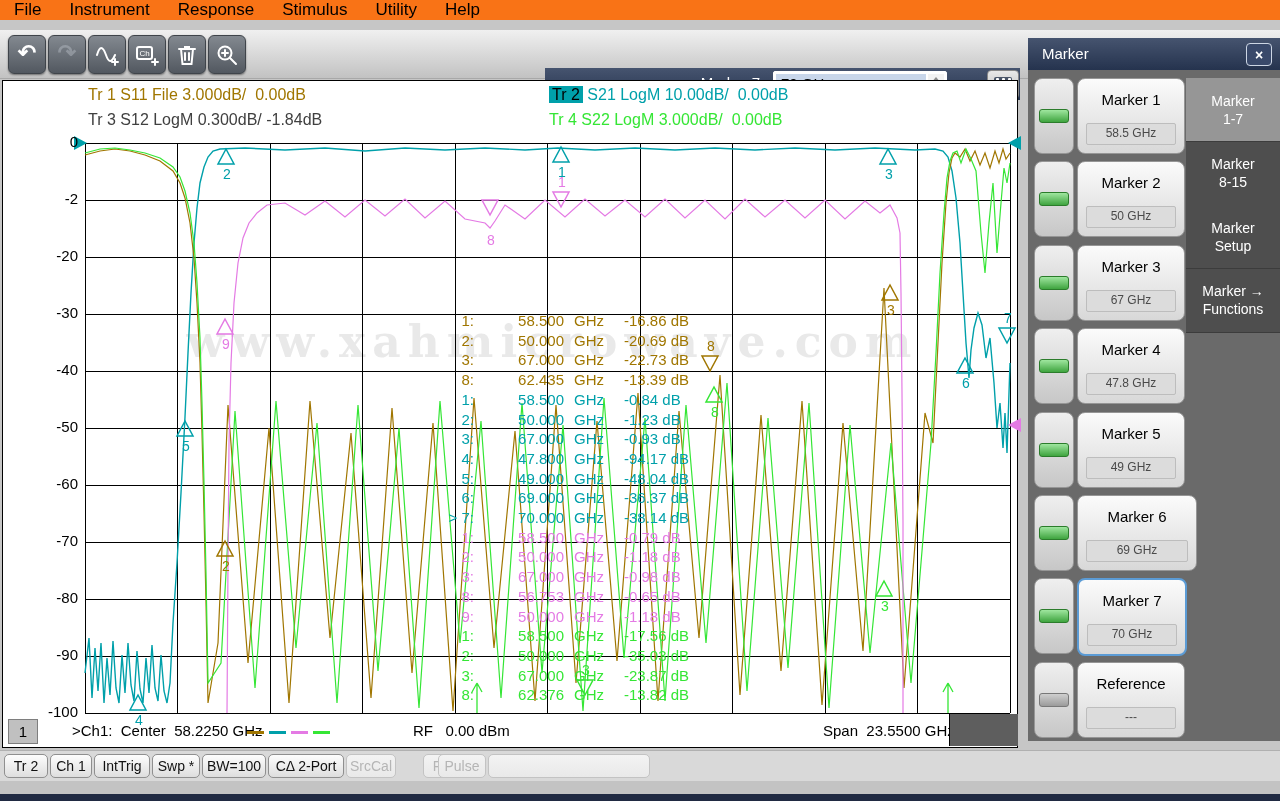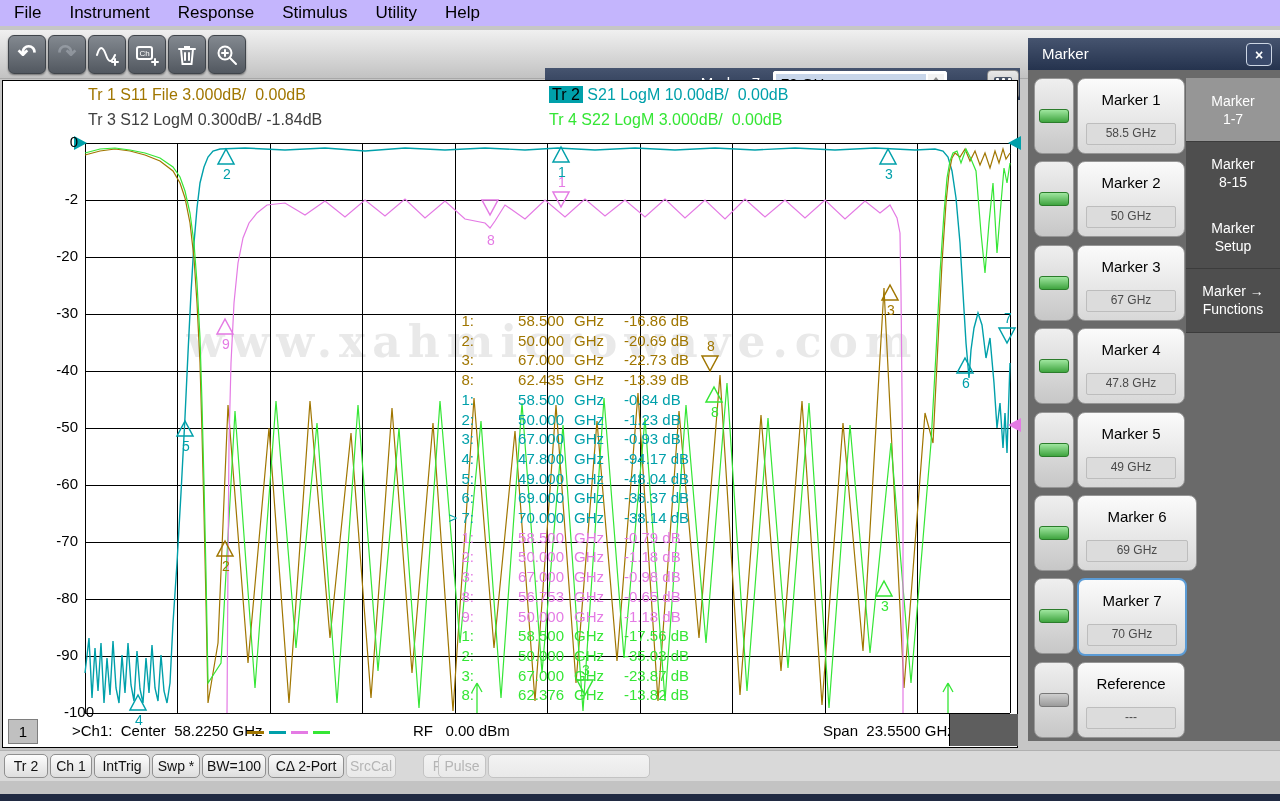--- a/index.html
+++ b/index.html
@@ -1,19 +1,19 @@
 <!DOCTYPE html>
 <html><head>
 <meta charset="utf-8">
 <style>
   html,body{margin:0;padding:0;background:#9a9a9a;}
   #app{position:relative;width:1280px;height:801px;background:#c6c6c6;
        font-family:"Liberation Sans",sans-serif;overflow:hidden;user-select:none;}
   
-  .menubar{position:absolute;left:0;top:0;width:1280px;height:26px;background:#c4b5fd;
+  .menubar{position:absolute;left:0;top:0;width:1280px;height:20px;background:#f97316;
            display:flex;align-items:center;gap:0;font-size:17px;color:#000;}
   .menubar .mi{padding:0 14px;cursor:default;}
   
   .toolbar{position:absolute;left:0;top:30px;width:1280px;height:48px;
            background:linear-gradient(#f0f0f0,#c2c2c2);border-bottom:1px solid #a8a8a8;}
   .tbtn{position:absolute;top:5px;width:36px;height:37px;border-radius:6px;
         background:linear-gradient(#838990,#525860);border:1px solid #3f444a;
         box-shadow:0 1px 2px rgba(0,0,0,.45);color:#fff;display:flex;align-items:center;
         justify-content:center;}
   .tbtn.disabled svg, .tbtn.disabled span{opacity:.45;}
@@ -357,18 +357,18 @@
     <span class="ylab" style="left: 40px; top: 133px;">0</span>
     <span class="ylab" style="left: 40px; top: 190px;">-2</span>
     <span class="ylab" style="left: 40px; top: 247px;">-20</span>
     <span class="ylab" style="left: 40px; top: 304px;">-30</span>
     <span class="ylab" style="left: 40px; top: 361px;">-40</span>
     <span class="ylab" style="left: 40px; top: 418px;">-50</span>
     <span class="ylab" style="left: 40px; top: 475px;">-60</span>
     <span class="ylab" style="left: 40px; top: 532px;">-70</span>
     <span class="ylab" style="left: 40px; top: 589px;">-80</span>
     <span class="ylab" style="left: 40px; top: 646px;">-90</span>
-    <span class="ylab" style="left: 56px; top: 703px;">-100</span>
+    <span class="ylab" style="left: 40px; top: 703px;">-100</span>
     <div class="dash" style="left: 247px; background: rgb(160, 118, 0);"></div>
     <div class="dash" style="left: 269px; background: rgb(0, 160, 170);"></div>
     <div class="dash" style="left: 291px; background: rgb(228, 122, 228);"></div>
     <div class="dash" style="left: 313px; background: rgb(53, 230, 53);"></div>
   </div>
 
 </body></html>

